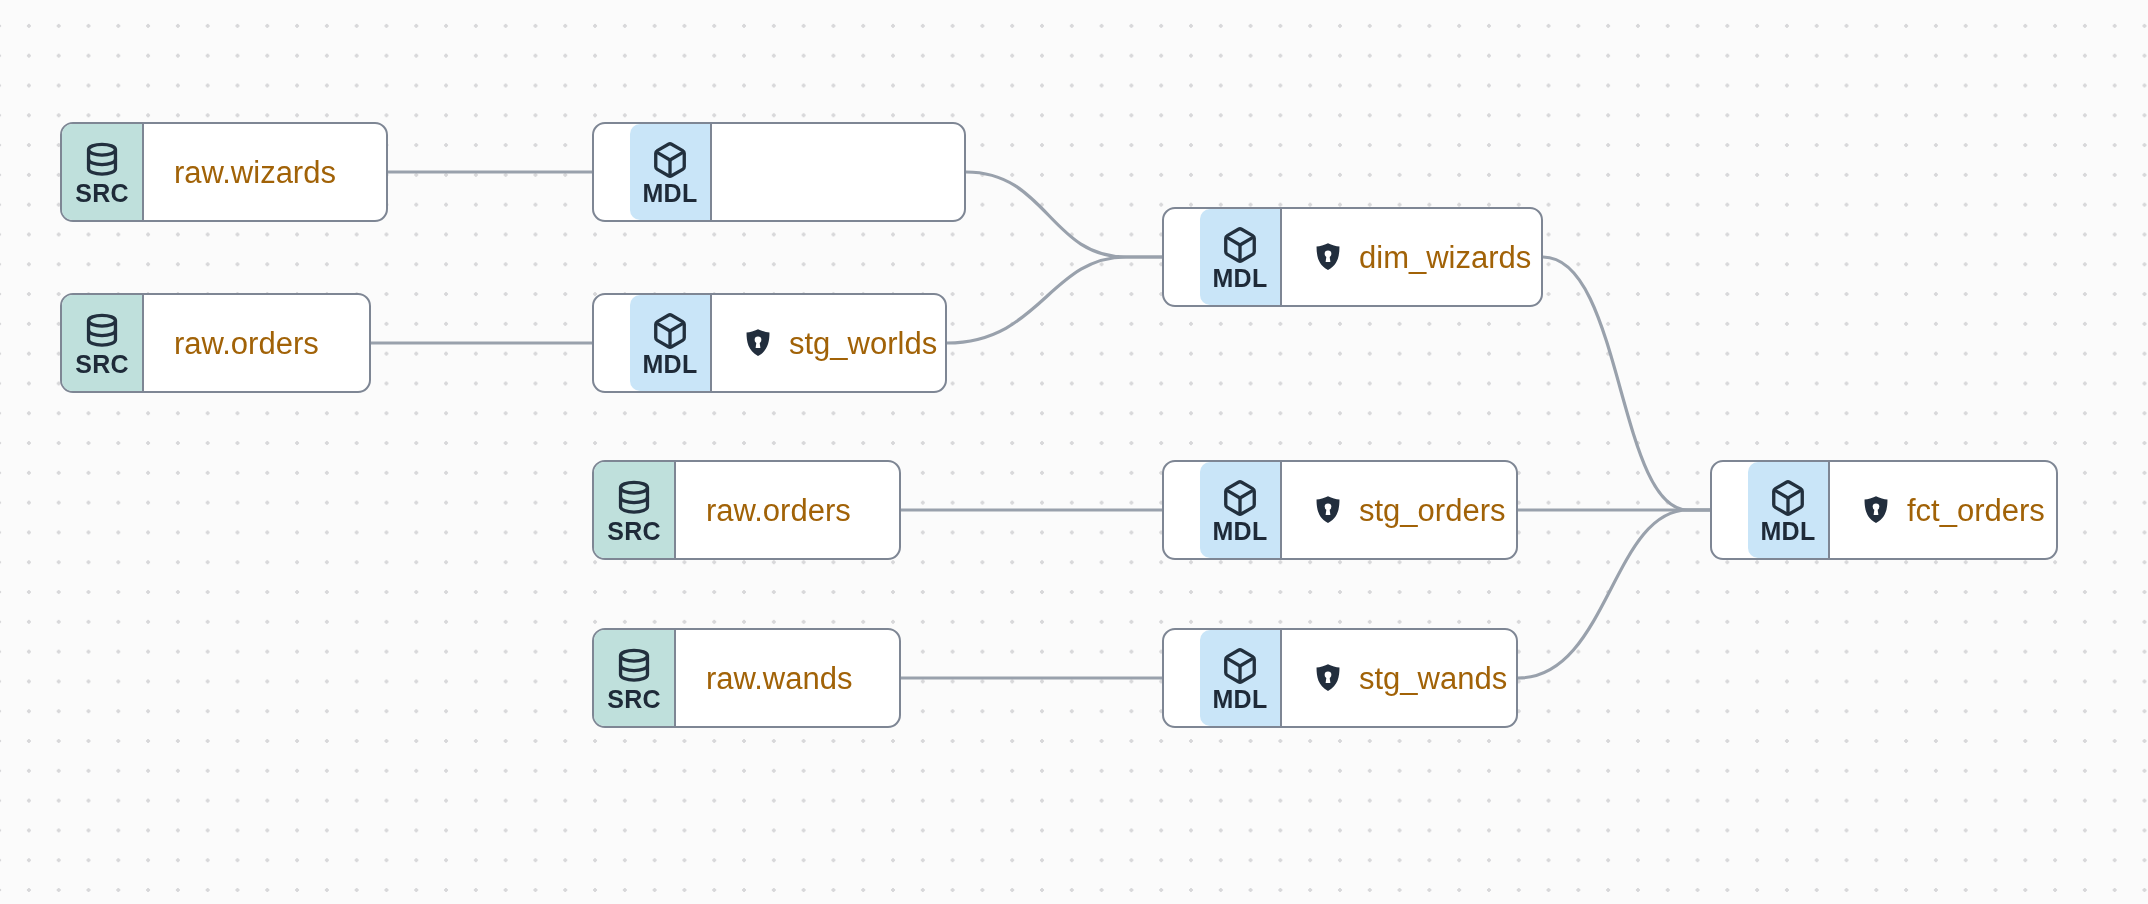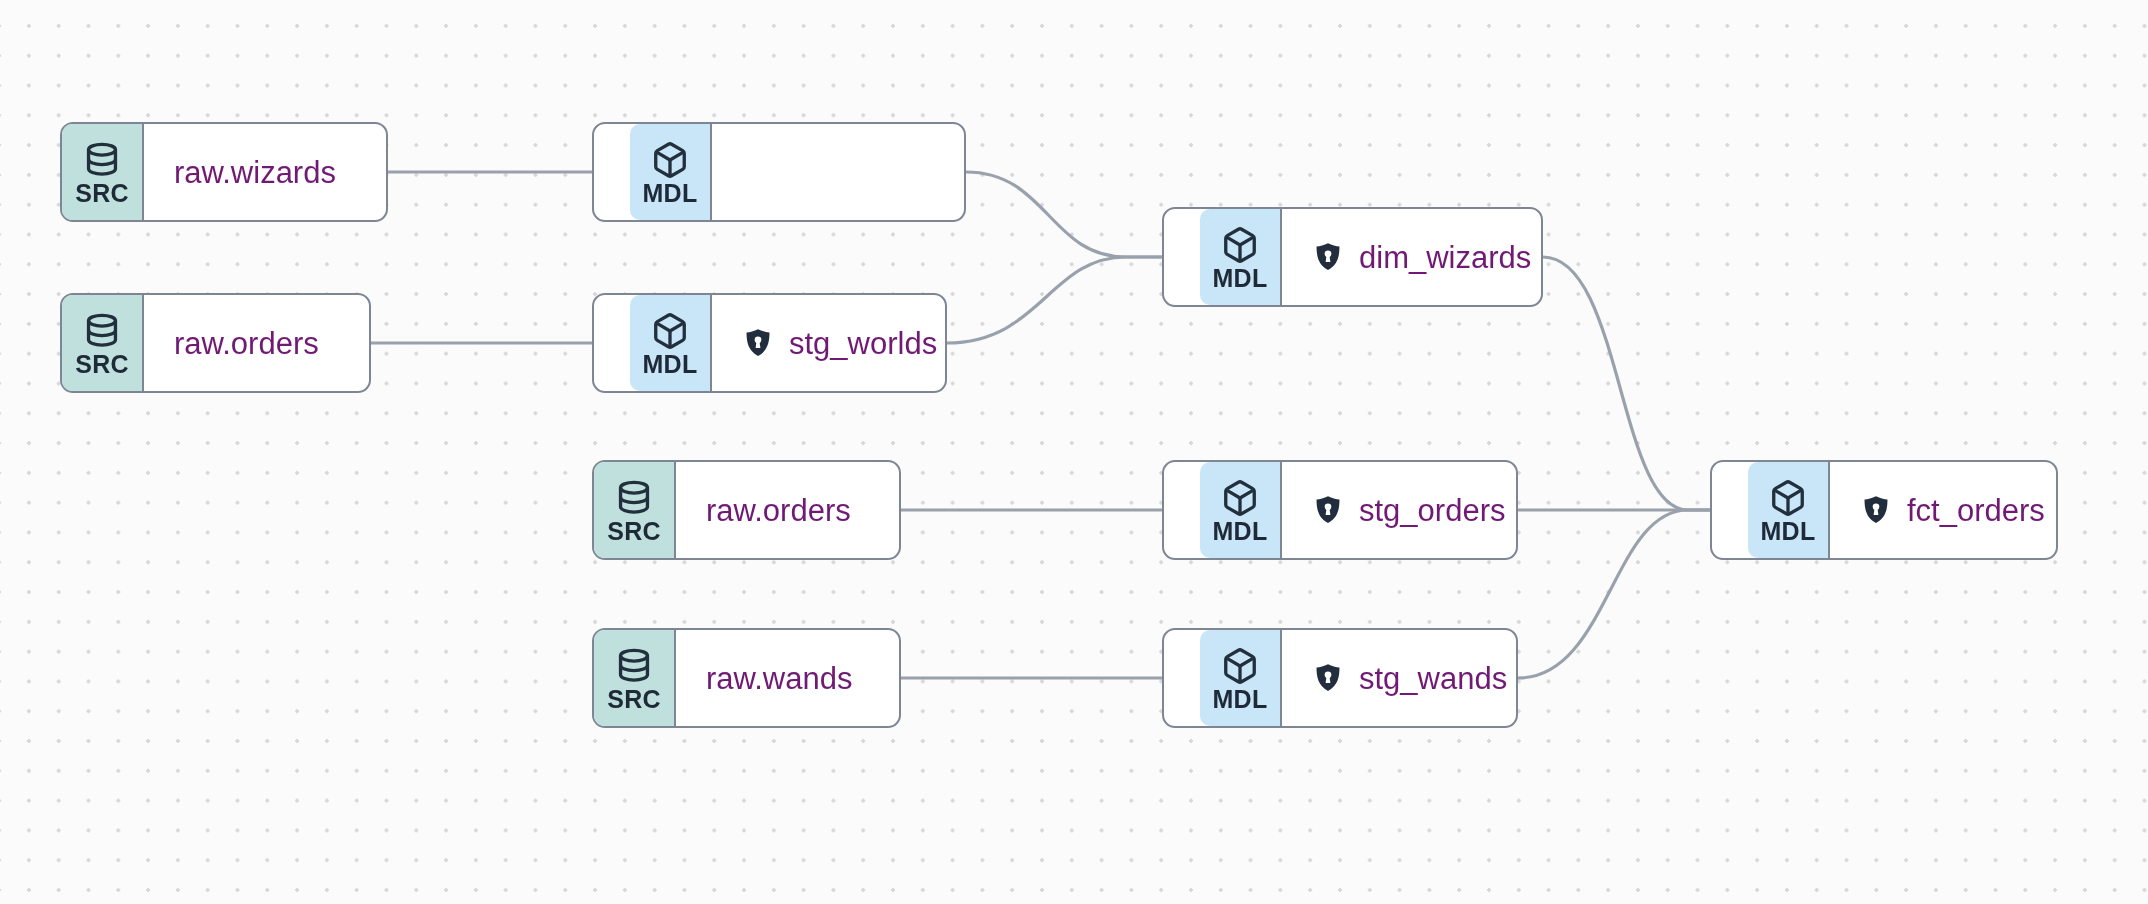--- a/index.html
+++ b/index.html
@@ -29,21 +29,21 @@
   .badge-label{
     font-size:25px;font-weight:600;color:#1e2a38;letter-spacing:0.3px;line-height:1;
   }
   .badge .type-icon{width:38px;height:38px;display:block;}
   .body{
     flex:1;display:flex;align-items:center;gap:15px;
     padding:0 20px 0 30px;min-width:0;
   }
   .shield{width:32px;height:34px;flex:0 0 auto;display:block;}
   .node-label{
-    font-size:31px;font-weight:500;color:#701a75;white-space:nowrap;line-height:1;text-align:center;
+    font-size:31px;font-weight:500;color:#a16207;white-space:nowrap;line-height:1;text-align:center;
   }
 </style>
 </head>
 <body>
 
 <svg id="edge-layer" viewBox="0 0 2148 904" xmlns="http://www.w3.org/2000/svg">
   <path d="M 388 172 L 592 172"></path>
   <path d="M 371 343 L 592 343"></path>
   <path d="M 901 510 L 1162 510"></path>
   <path d="M 901 678 L 1162 678"></path>

